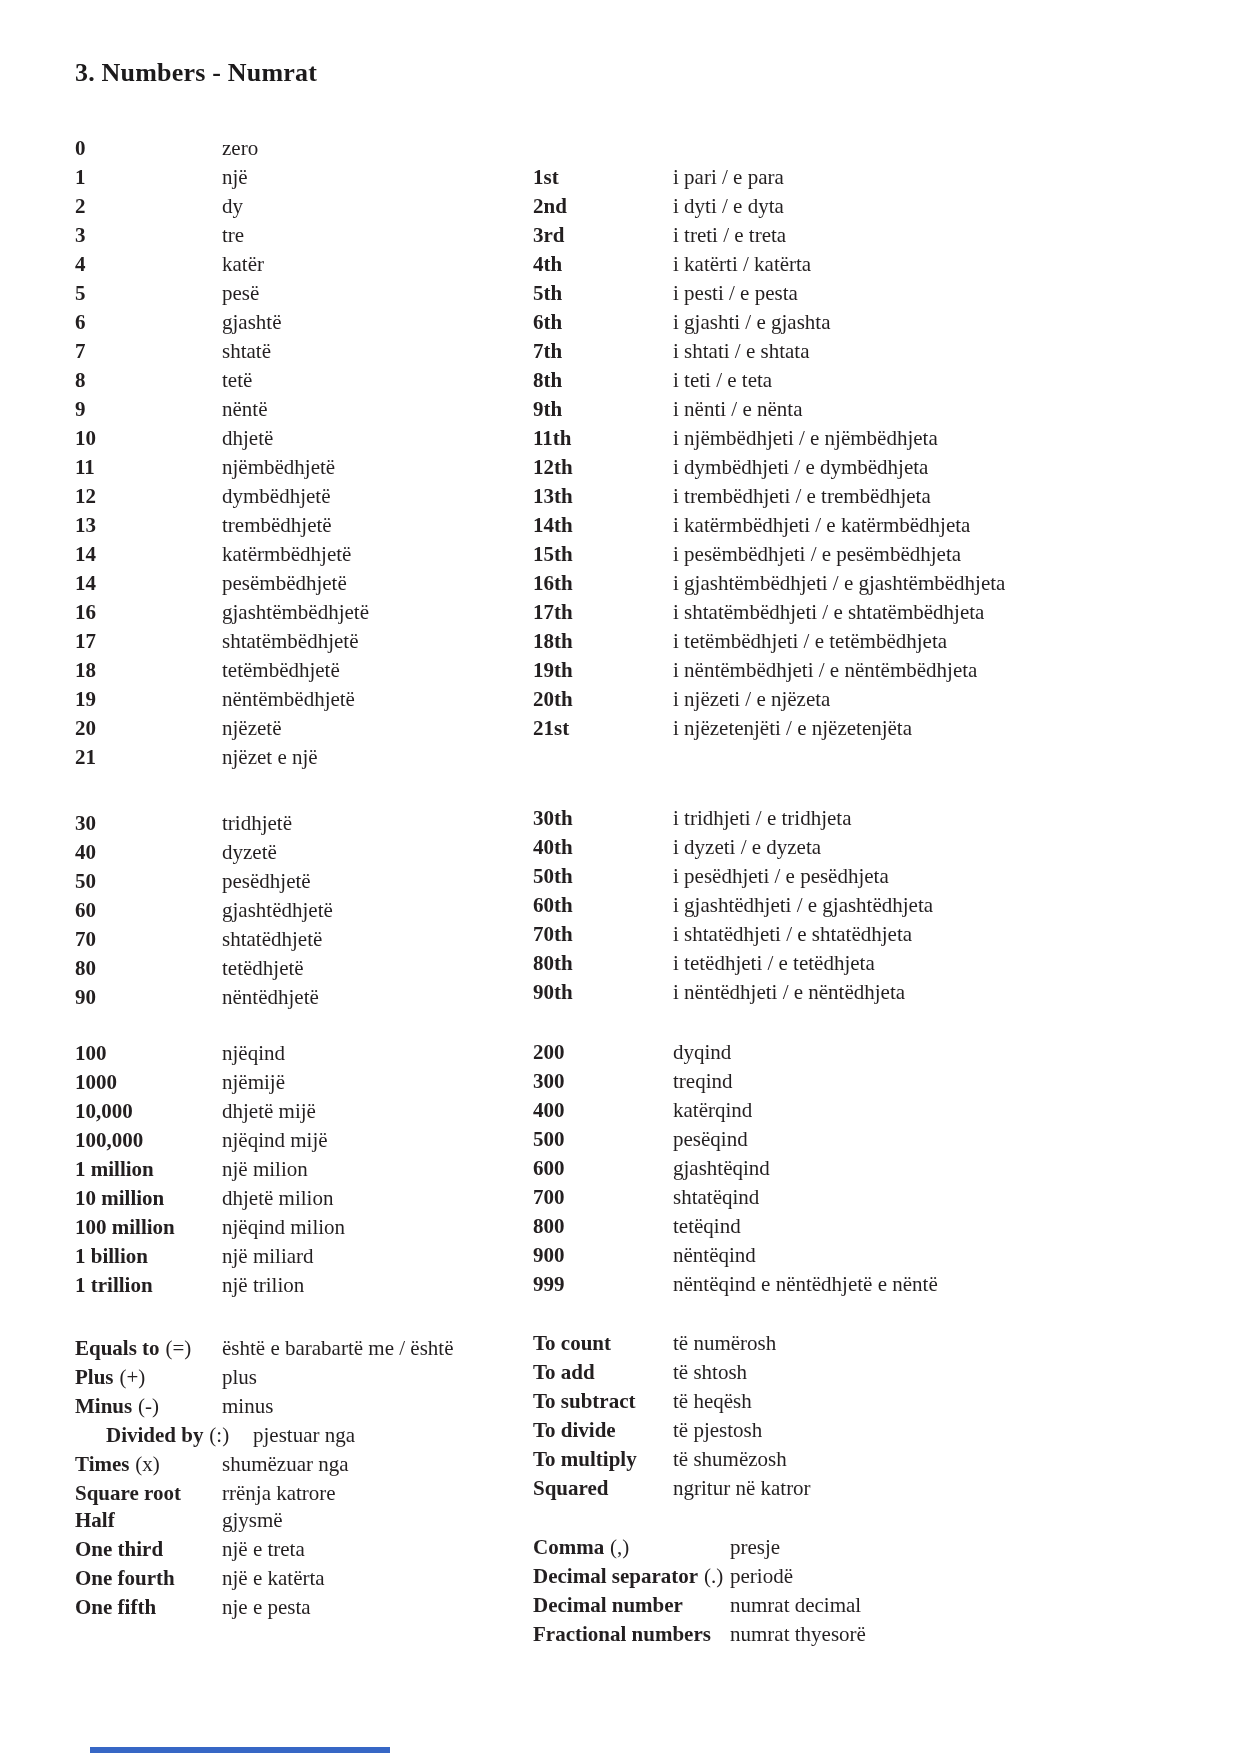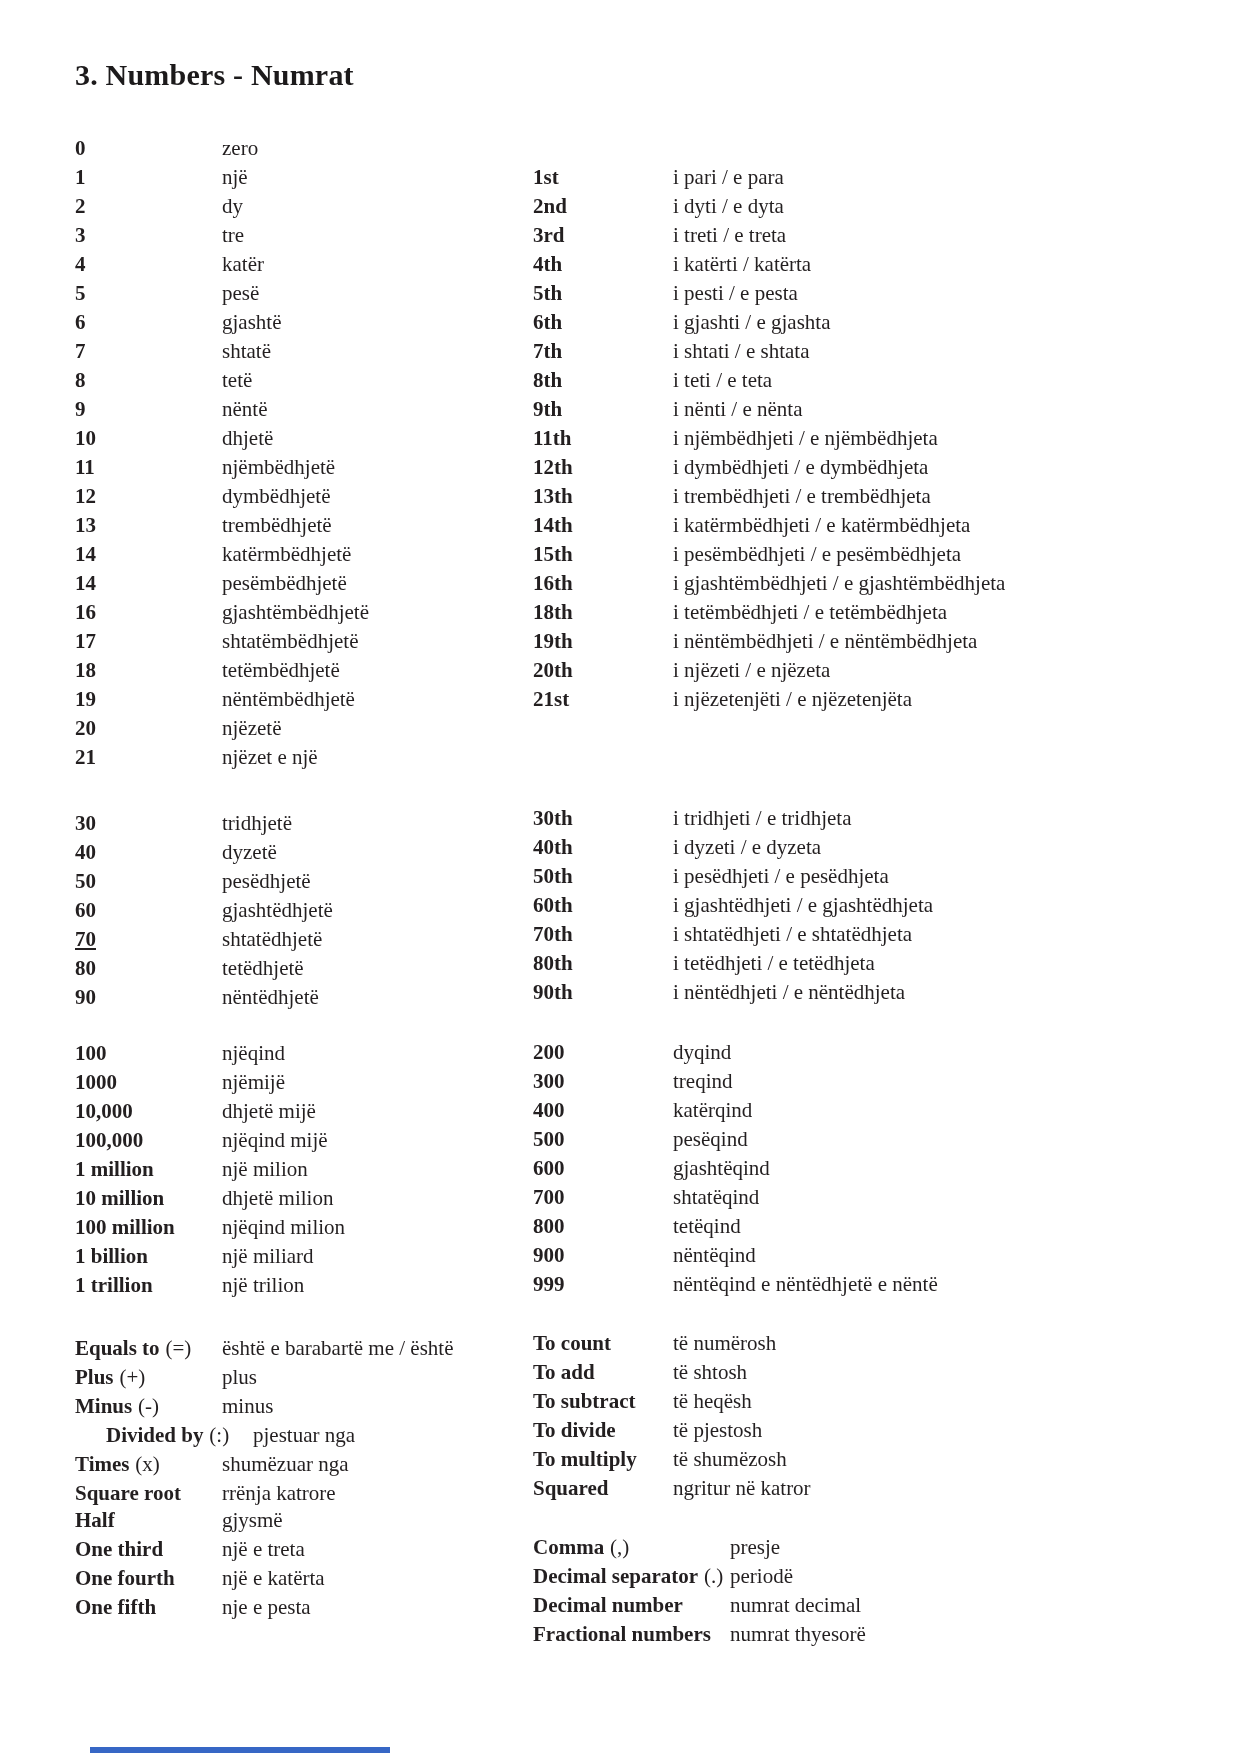--- a/index.html
+++ b/index.html
@@ -4,21 +4,21 @@
 <style>
   html,body { margin:0; padding:0; background:#ffffff; }
   .page {
     position:relative; width:1240px; height:1753px;
     background:#ffffff; color:#231f20;
     font-family:"Liberation Serif", serif;
     overflow:hidden;
   }
   .title {
     position:absolute; left:75px; top:58px; margin:0;
-    font-size:30px; font-weight:bold; color:#1c1a1b;
+    font-size:26px; font-weight:bold; color:#1c1a1b;
     letter-spacing:0.2px;
   }
   .col { position:absolute; top:0; }
   .block { position:absolute; left:0; }
   .row { display:flex; line-height:29px; font-size:21px; white-space:nowrap; }
   .term { flex:0 0 auto; flex-shrink:0; }
   .term b { font-weight:bold; }
   .ts { margin-left:0.28em; font-weight:normal; }
   .ts:empty { display:none; }
   .def { font-weight:normal; }
@@ -131,21 +131,21 @@
   </div>
         <div class="row">
     <span class="term" style="width: 147px;"><b class="t">50</b></span>
     <span class="def">pesëdhjetë</span>
   </div>
         <div class="row">
     <span class="term" style="width: 147px;"><b class="t">60</b></span>
     <span class="def">gjashtëdhjetë</span>
   </div>
         <div class="row">
-    <span class="term" style="width: 147px; text-decoration: underline;"><b class="t">70</b></span>
+    <span class="term" style="width: 147px;"><b class="t">70</b></span>
     <span class="def">shtatëdhjetë</span>
   </div>
         <div class="row">
     <span class="term" style="width: 147px;"><b class="t">80</b></span>
     <span class="def">tetëdhjetë</span>
   </div>
         <div class="row">
     <span class="term" style="width: 147px;"><b class="t">90</b></span>
     <span class="def">nëntëdhjetë</span>
   </div>
@@ -287,20 +287,24 @@
     <span class="term" style="width: 140px;"><b class="t">14th</b></span>
     <span class="def">i katërmbëdhjeti / e katërmbëdhjeta</span>
   </div>
         <div class="row">
     <span class="term" style="width: 140px;"><b class="t">15th</b></span>
     <span class="def">i pesëmbëdhjeti / e pesëmbëdhjeta</span>
   </div>
         <div class="row">
     <span class="term" style="width: 140px;"><b class="t">16th</b></span>
     <span class="def">i gjashtëmbëdhjeti / e gjashtëmbëdhjeta</span>
+  </div>
+        <div class="row">
+    <span class="term" style="width: 140px;"><b class="t">17th</b></span>
+    <span class="def">i shtatëmbëdhjeti / e shtatëmbëdhjeta</span>
   </div>
         <div class="row">
     <span class="term" style="width: 140px;"><b class="t">18th</b></span>
     <span class="def">i tetëmbëdhjeti / e tetëmbëdhjeta</span>
   </div>
         <div class="row">
     <span class="term" style="width: 140px;"><b class="t">19th</b></span>
     <span class="def">i nëntëmbëdhjeti / e nëntëmbëdhjeta</span>
   </div>
         <div class="row">

